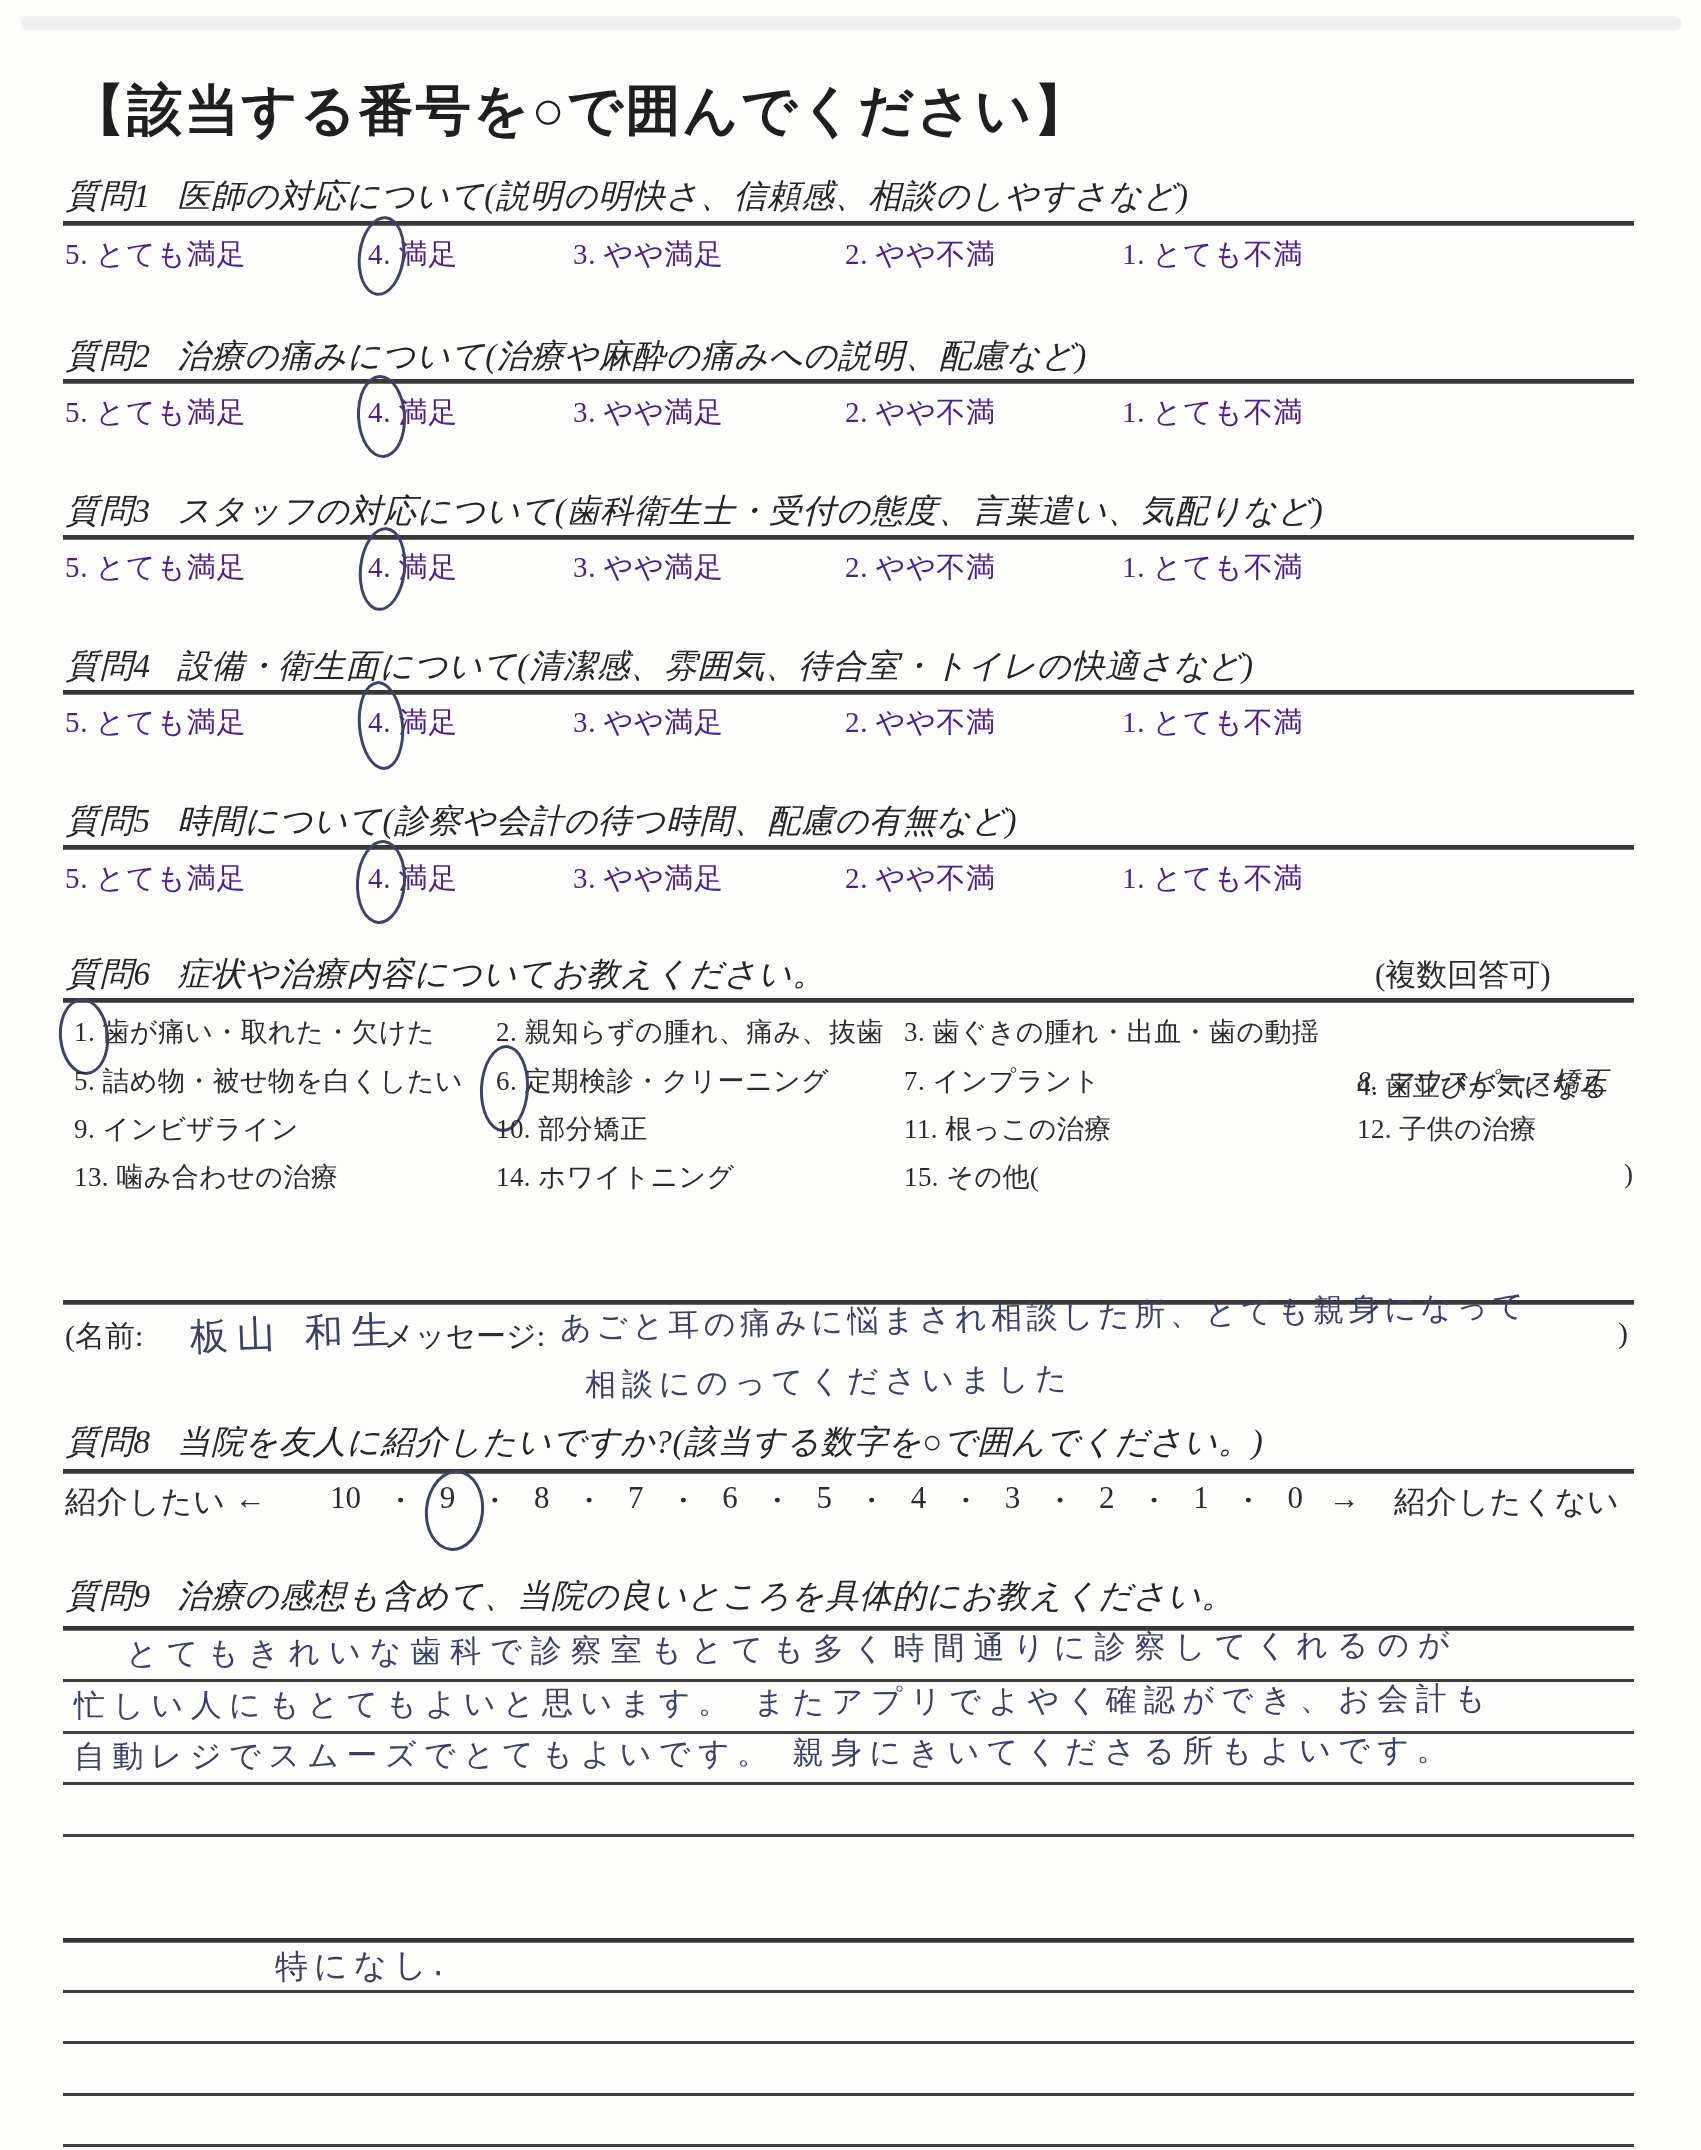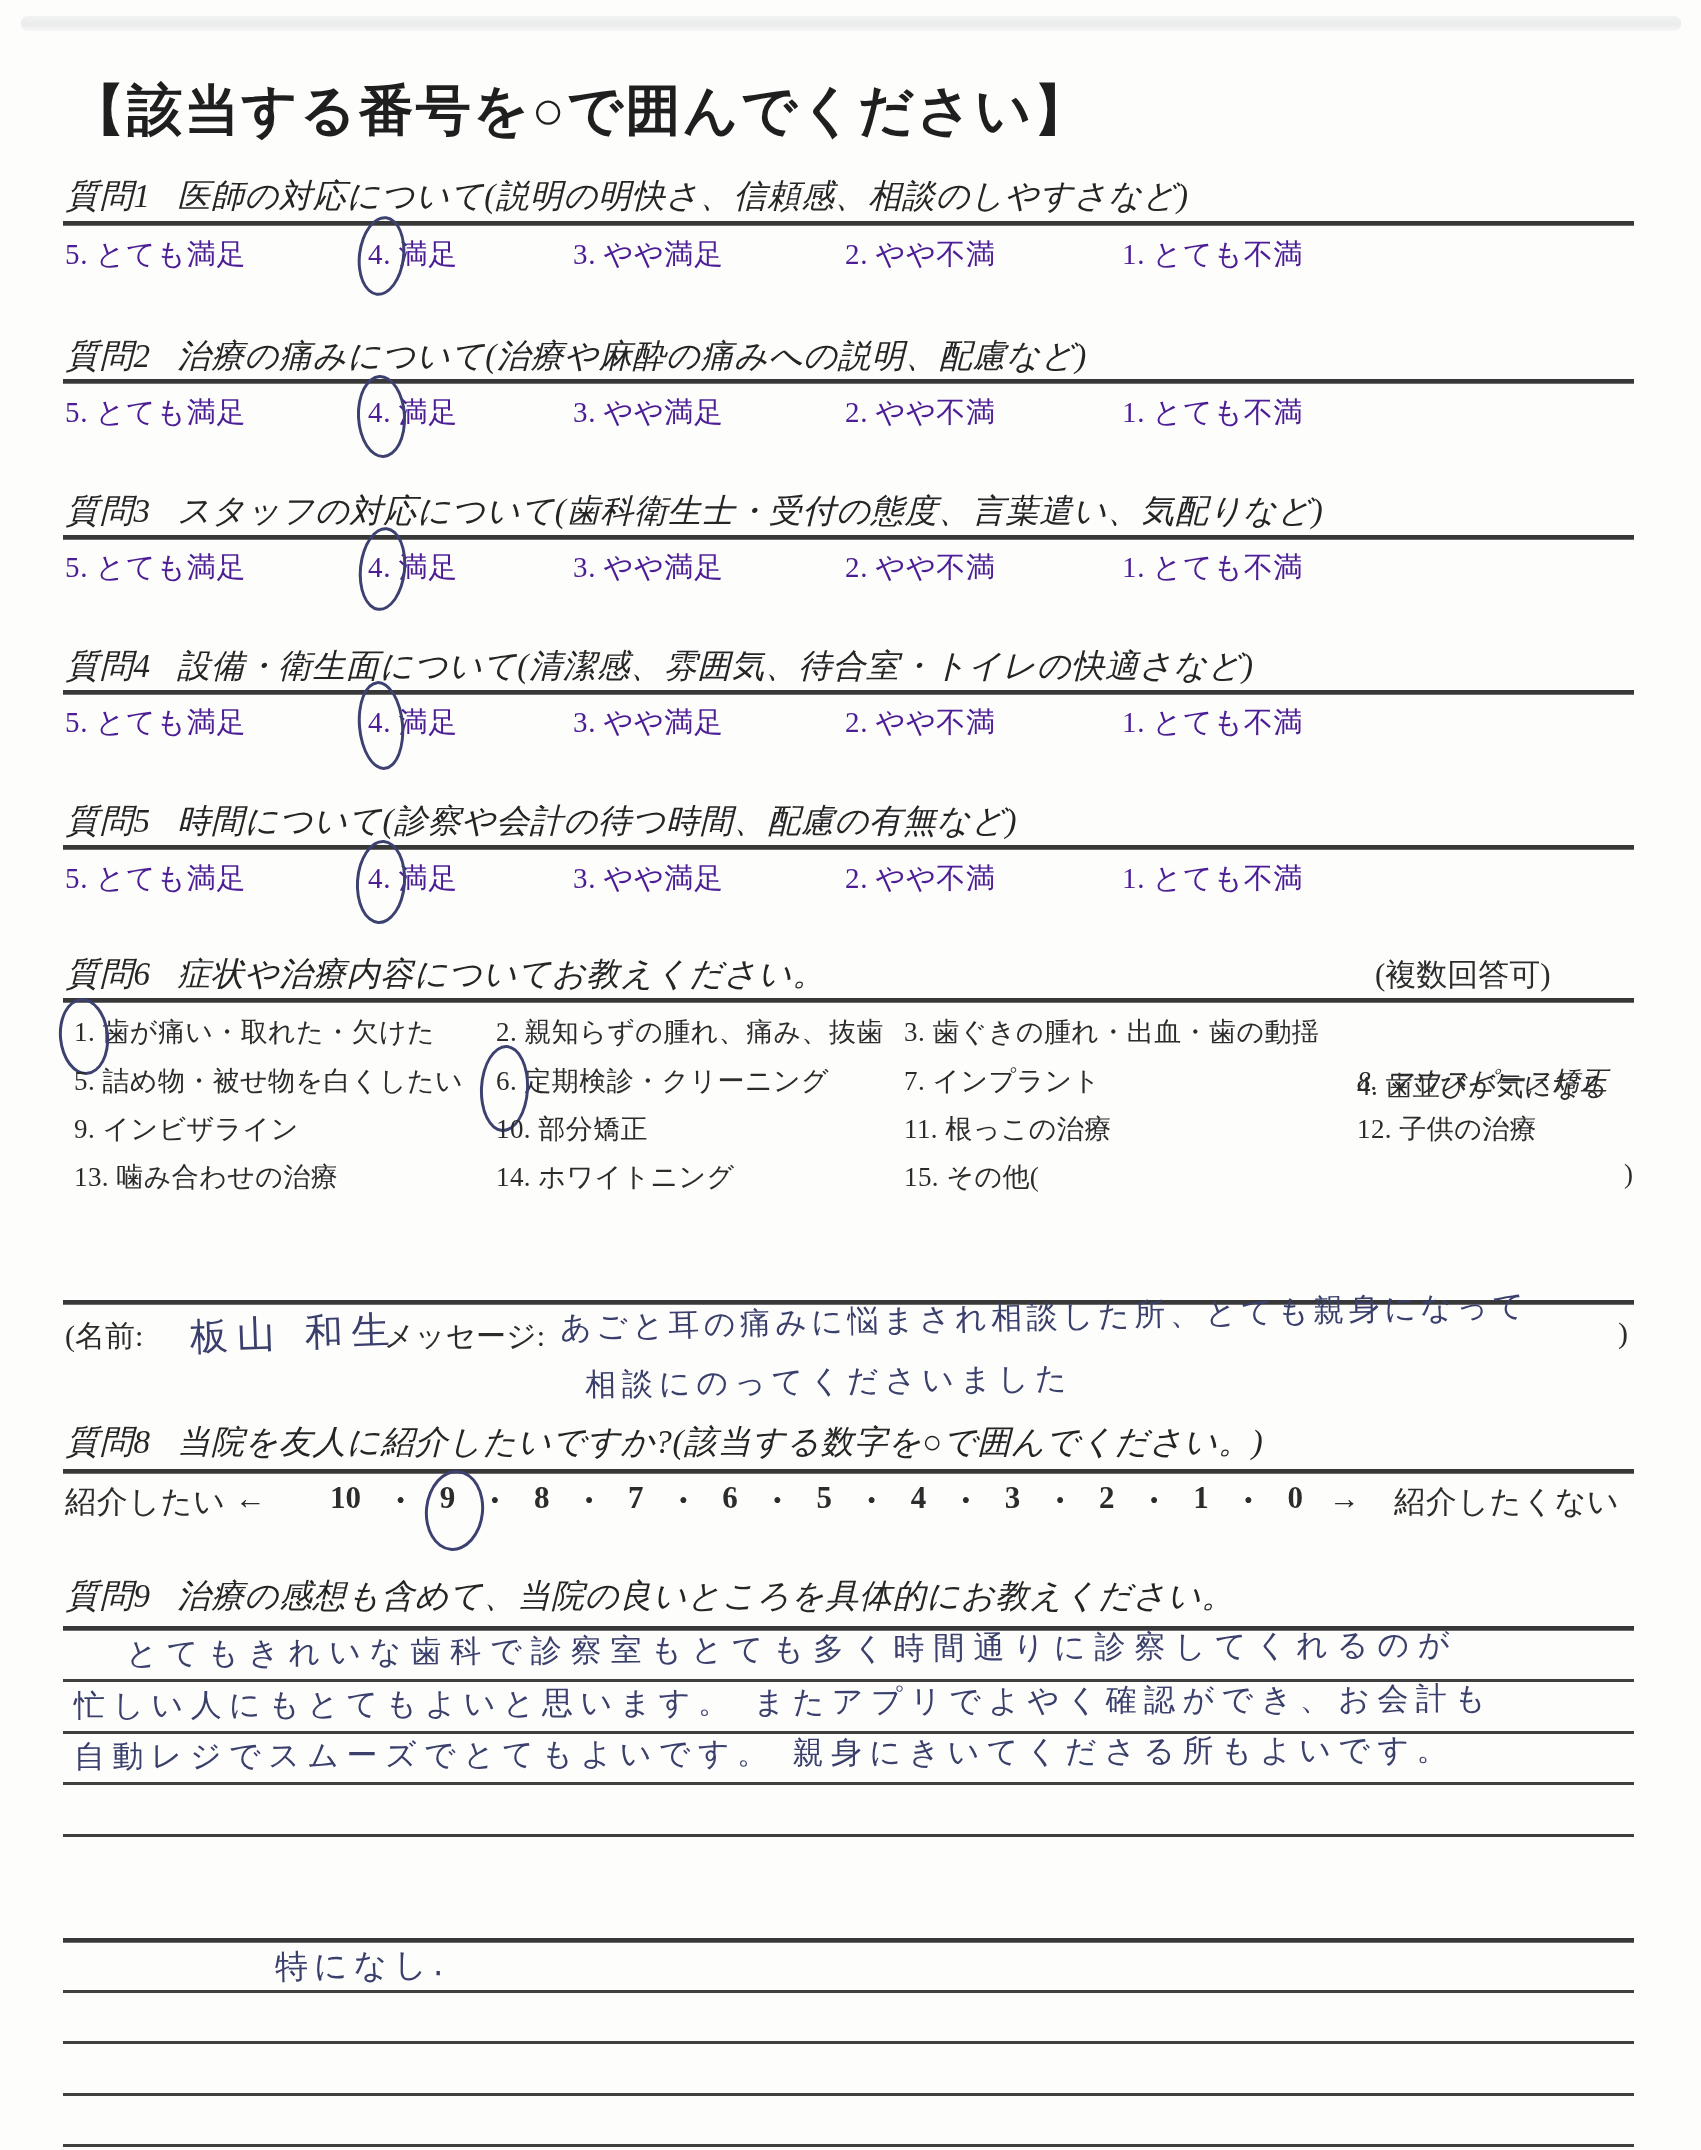--- a/index.html
+++ b/index.html
@@ -50,21 +50,21 @@
   }
   .hand{
     position:absolute;
     font-family:"DejaVu Sans","Liberation Sans",sans-serif;
     color:#3a3f6b;white-space:nowrap;
   }
   .q7row{position:absolute;font-size:30px;white-space:nowrap;color:#2c2c2c;}
   .npsnums{
     position:absolute;left:330px;top:1480px;width:973px;
     display:flex;justify-content:space-between;align-items:flex-start;
-    font-size:31px;color:#2c2c2c;font-weight:bold;
+    font-size:31px;color:#2c2c2c;
   }
   .npsnums span{white-space:nowrap;}
   .npsnums .num{position:relative;display:inline-block;}
   .npslabel{position:absolute;font-size:31px;color:#2c2c2c;white-space:nowrap;letter-spacing:0.7px;}
 </style>
 </head>
 <body>
 
 <div class="page">
 

